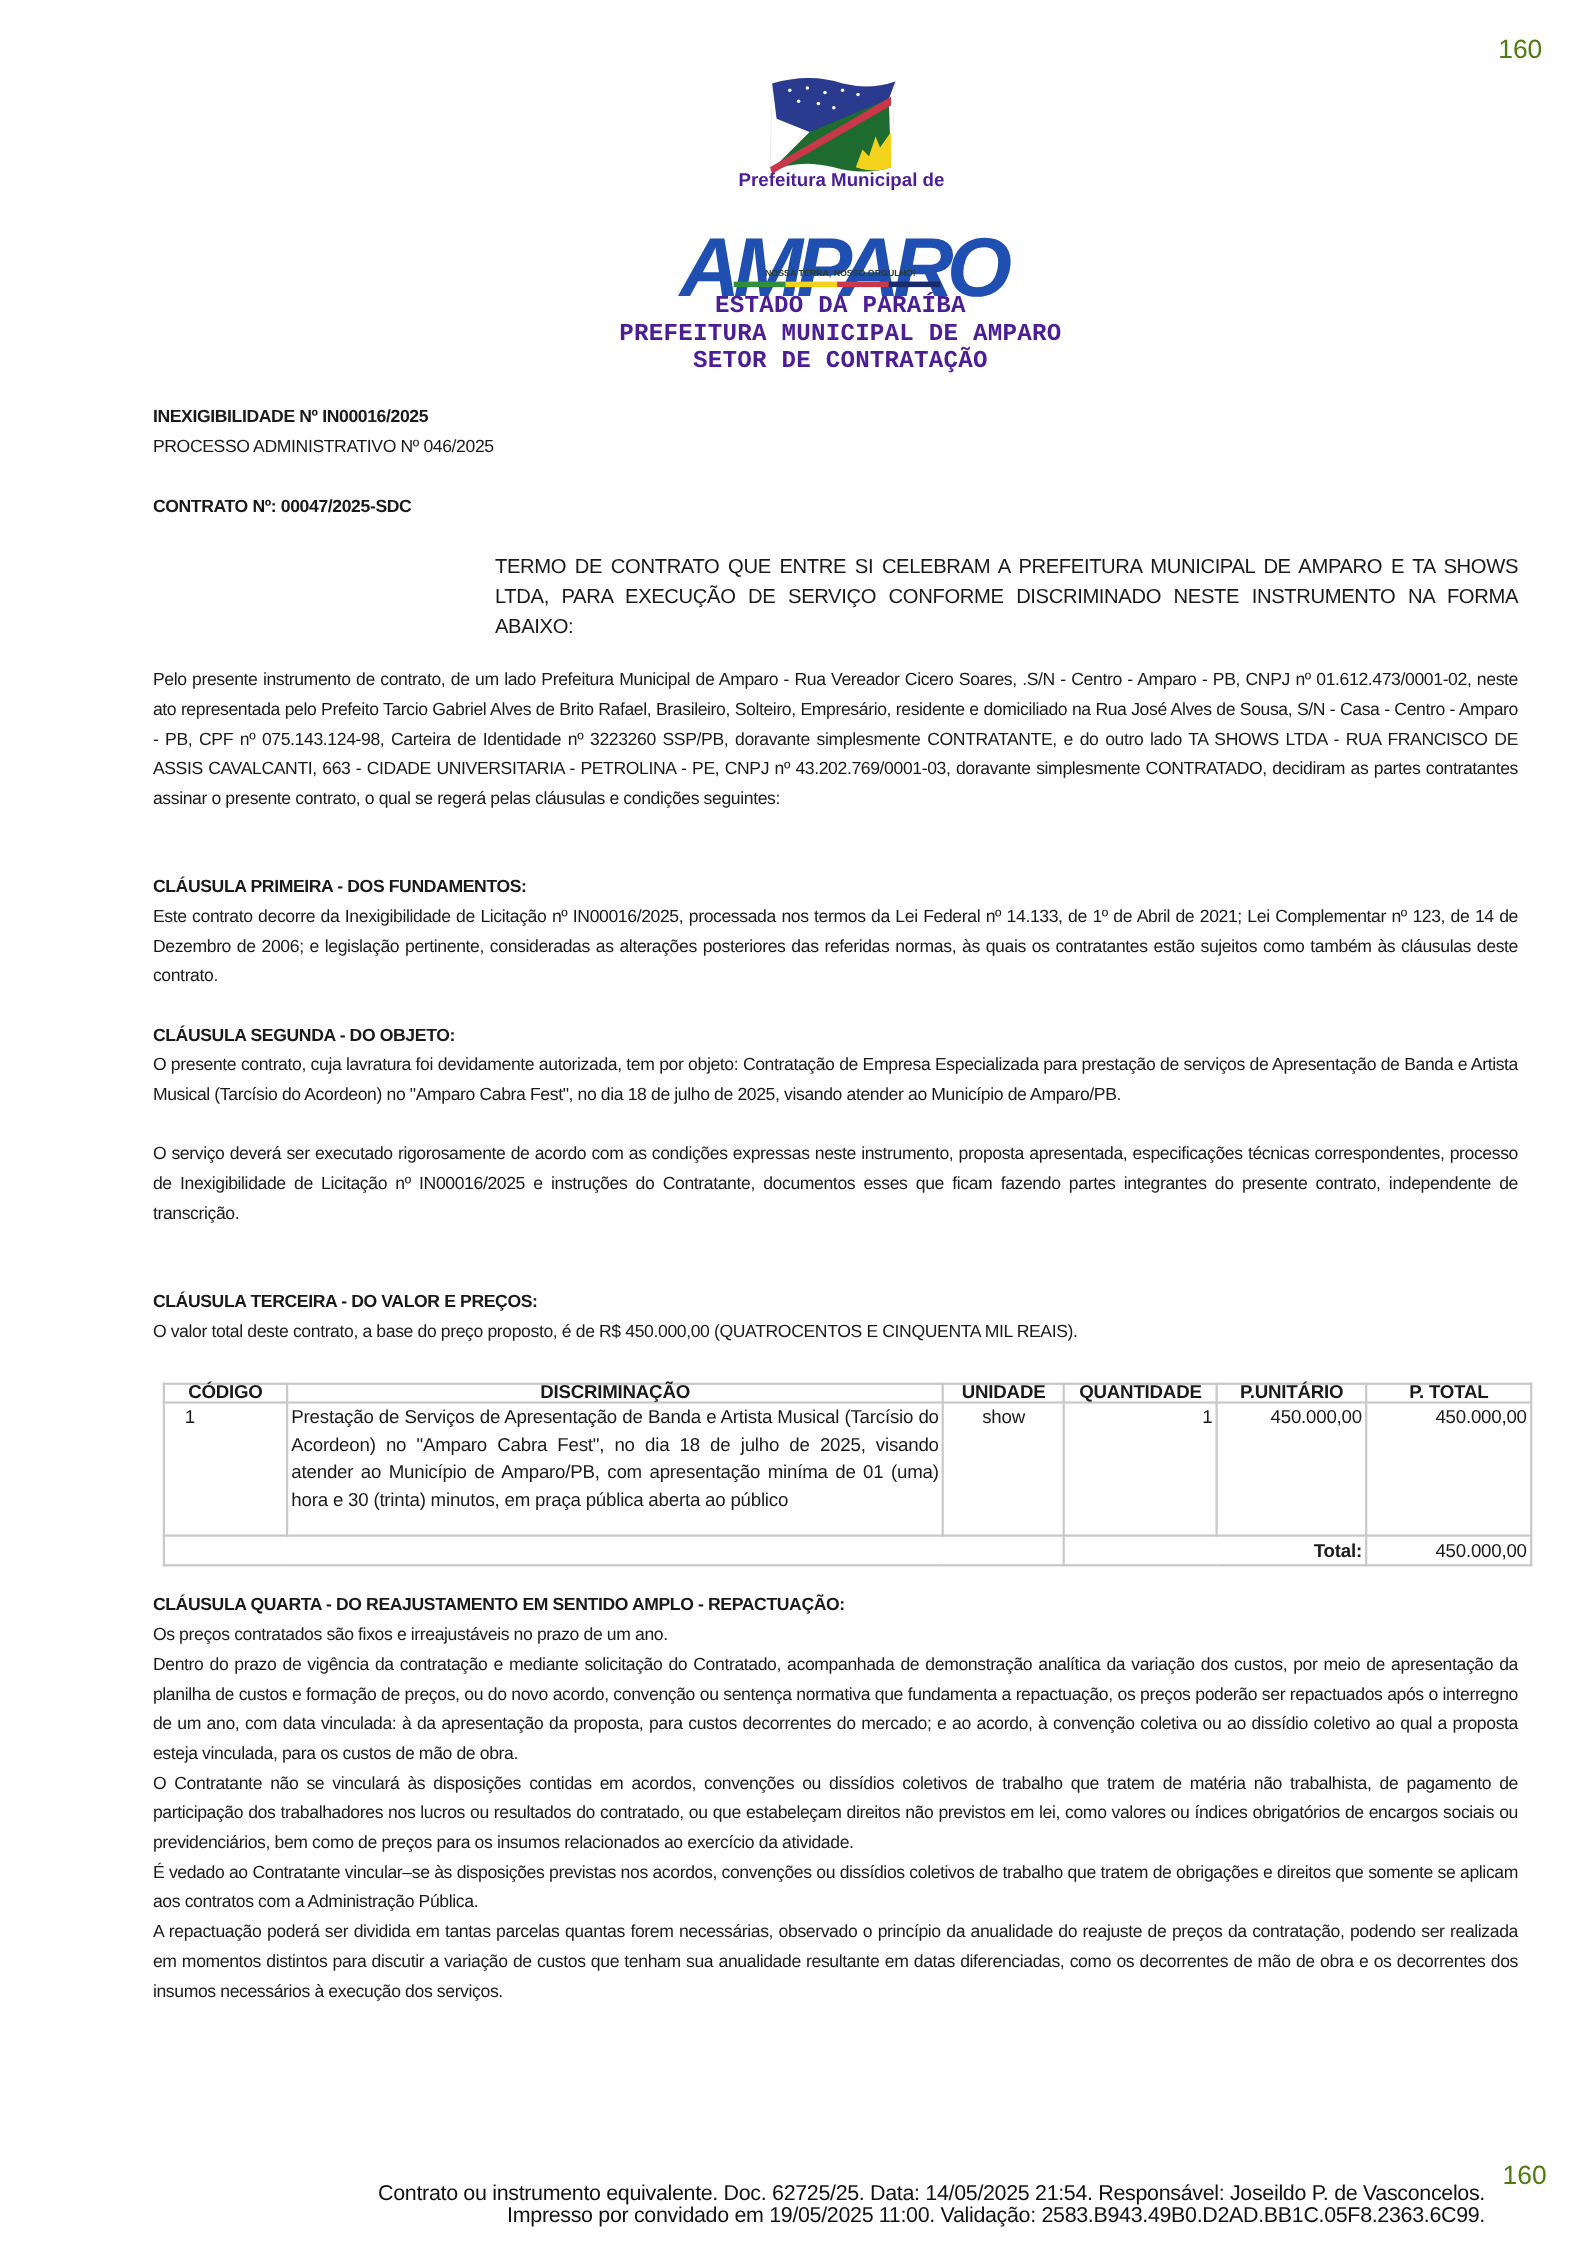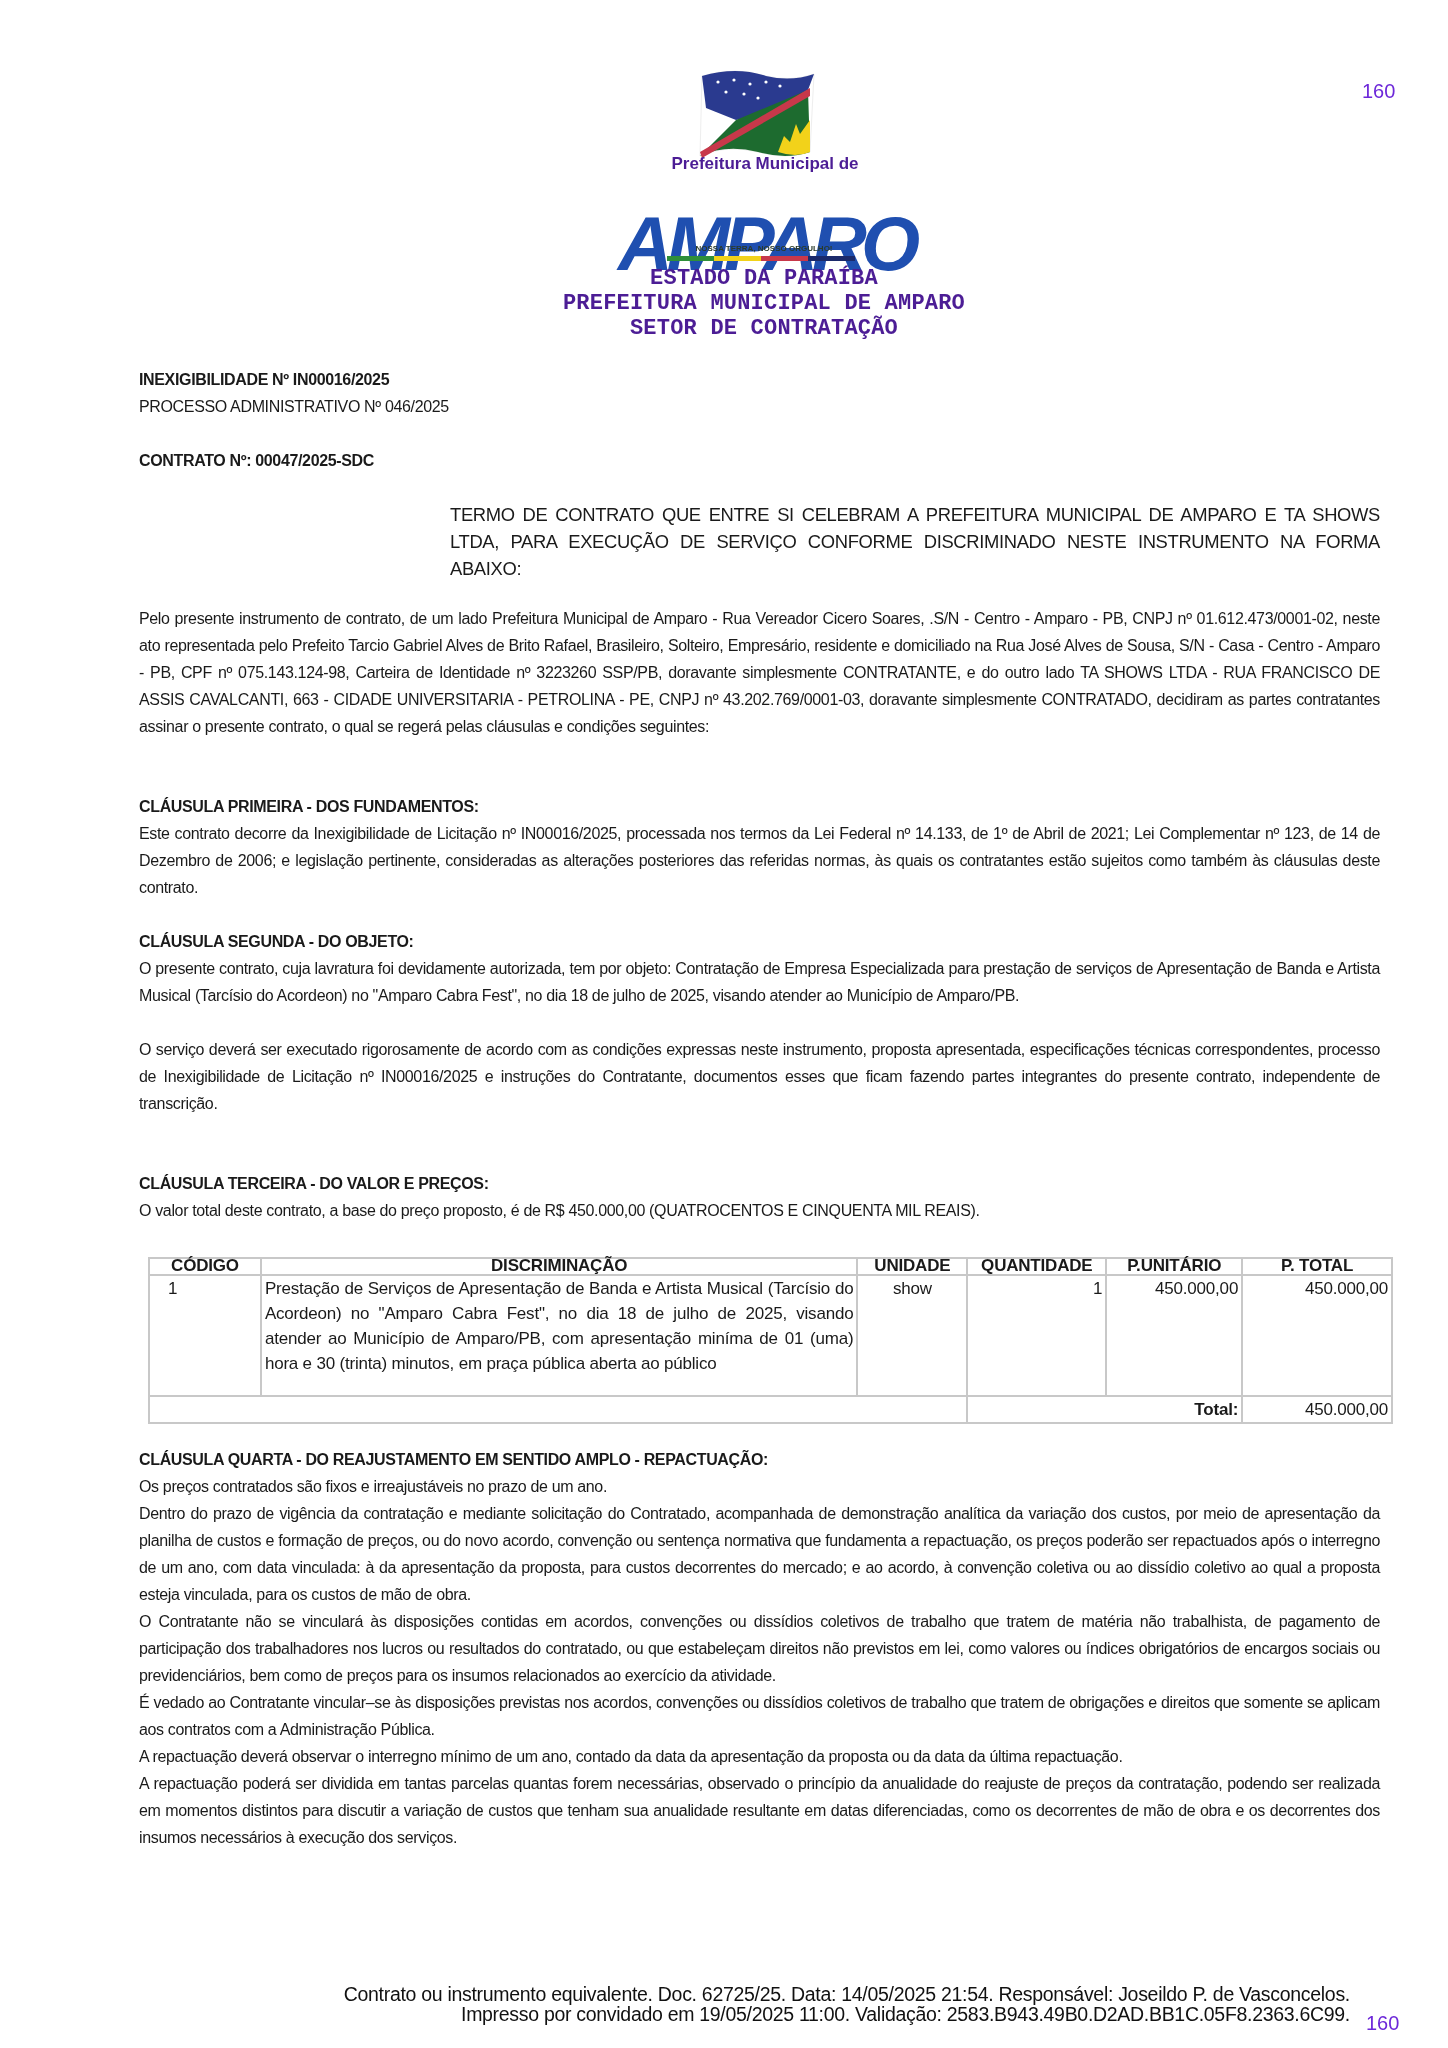--- a/index.html
+++ b/index.html
@@ -1,19 +1,19 @@
 <!DOCTYPE html>
 <html><head>
 <meta charset="utf-8">
 <style>
   html, body { margin: 0; padding: 0; background: #ffffff; }
   body { width: 1448px; height: 2048px; position: relative; overflow: hidden; color: #1a1a1a;
          font-family: "Liberation Sans", "DejaVu Sans", sans-serif; }
   .abs { position: absolute; }
-  .page-num { font-size: 20px; color: #6d28d9; margin-top: 48px; }
+  .page-num { font-size: 24px; color: #4d7c0f; }
   .logo { left: 596px; top: 62px; width: 336px; height: 204px; }
   .hdr { left: 440px; width: 648px; text-align: center; font-family: "Liberation Mono", "DejaVu Sans Mono", monospace;
          font-weight: bold; font-size: 22px; line-height: 25px; top: 266px; color: #4c1d95; letter-spacing: 0.2px; }
   .doc { left: 139px; width: 1241px; font-size: 16px; line-height: 27px; letter-spacing: -0.35px; }
   .b { font-weight: bold; }
   .just { text-align: justify; }
   p { margin: 0; }
   .termo { left: 450px; width: 930px; font-size: 18.4px; line-height: 27px; letter-spacing: -0.35px; text-align: justify; }
   table.items { position: absolute; left: 136px; top: 1257px; width: 1245px; border-collapse: collapse;
                 font-size: 17px; line-height: 25px; letter-spacing: -0.2px; margin-left: 12px; }
@@ -129,20 +129,19 @@
     </tr>
   </tbody>
 </table>
 
 <div class="abs doc" style="top:1446px;">
   <div class="b">CLÁUSULA QUARTA - DO REAJUSTAMENTO EM SENTIDO AMPLO - REPACTUAÇÃO:</div>
   <p class="just">Os preços contratados são fixos e irreajustáveis no prazo de um ano.</p>
   <p class="just">Dentro do prazo de vigência da contratação e mediante solicitação do Contratado, acompanhada de demonstração analítica da variação dos custos, por meio de apresentação da planilha de custos e formação de preços, ou do novo acordo, convenção ou sentença normativa que fundamenta a repactuação, os preços poderão ser repactuados após o interregno de um ano, com data vinculada: à da apresentação da proposta, para custos decorrentes do mercado; e ao acordo, à convenção coletiva ou ao dissídio coletivo ao qual a proposta esteja vinculada, para os custos de mão de obra.</p>
   <p class="just">O Contratante não se vinculará às disposições contidas em acordos, convenções ou dissídios coletivos de trabalho que tratem de matéria não trabalhista, de pagamento de participação dos trabalhadores nos lucros ou resultados do contratado, ou que estabeleçam direitos não previstos em lei, como valores ou índices obrigatórios de encargos sociais ou previdenciários, bem como de preços para os insumos relacionados ao exercício da atividade.</p>
   <p class="just">É vedado ao Contratante vincular–se às disposições previstas nos acordos, convenções ou dissídios coletivos de trabalho que tratem de obrigações e direitos que somente se aplicam aos contratos com a Administração Pública.</p>
-  <p class="just">A repactuação deverá observar o interregno mínimo de um ano, contado da data da apresentação da proposta ou da data da última repactuação.</p>
   <p class="just">A repactuação poderá ser dividida em tantas parcelas quantas forem necessárias, observado o princípio da anualidade do reajuste de preços da contratação, podendo ser realizada em momentos distintos para discutir a variação de custos que tenham sua anualidade resultante em datas diferenciadas, como os decorrentes de mão de obra e os decorrentes dos insumos necessários à execução dos serviços.</p>
 </div>
 
 <div class="abs footer" style="top:1984px;">
   <div>Contrato ou instrumento equivalente. Doc. 62725/25. Data: 14/05/2025 21:54. Responsável: Joseildo P. de Vasconcelos.</div>
   <div>Impresso por convidado em 19/05/2025 11:00. Validação: 2583.B943.49B0.D2AD.BB1C.05F8.2363.6C99.</div>
 </div>
 
 </body></html>

